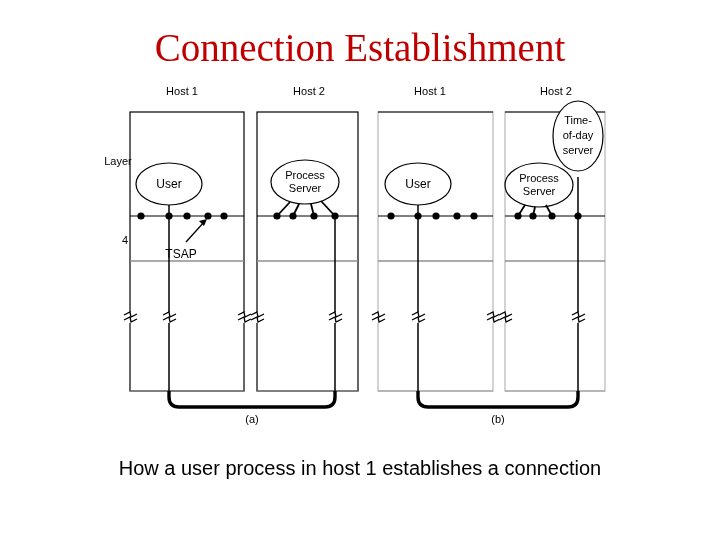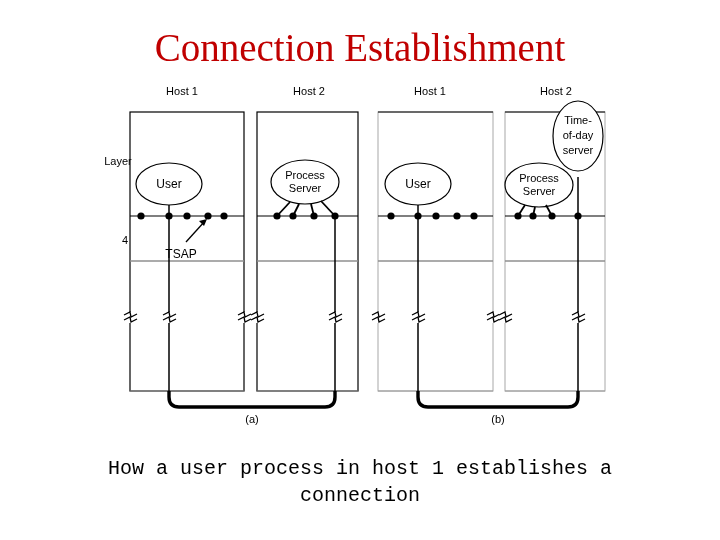--- a/index.html
+++ b/index.html
@@ -43,21 +43,21 @@
   }
   #figure svg {
     display: block;
   }
   #caption {
     position: absolute;
     left: 60px;
     top: 455px;
     width: 600px;
     text-align: center;
-    font-family: Liberation Mono, monospace;
+    font-family: Liberation Sans, sans-serif;
     font-size: 20px;
     line-height: 27px;
     color: #000000;
   }
   .cap-line { display: block; }
 </style>
 </head>
 <body>
 
 <div id="slide">

